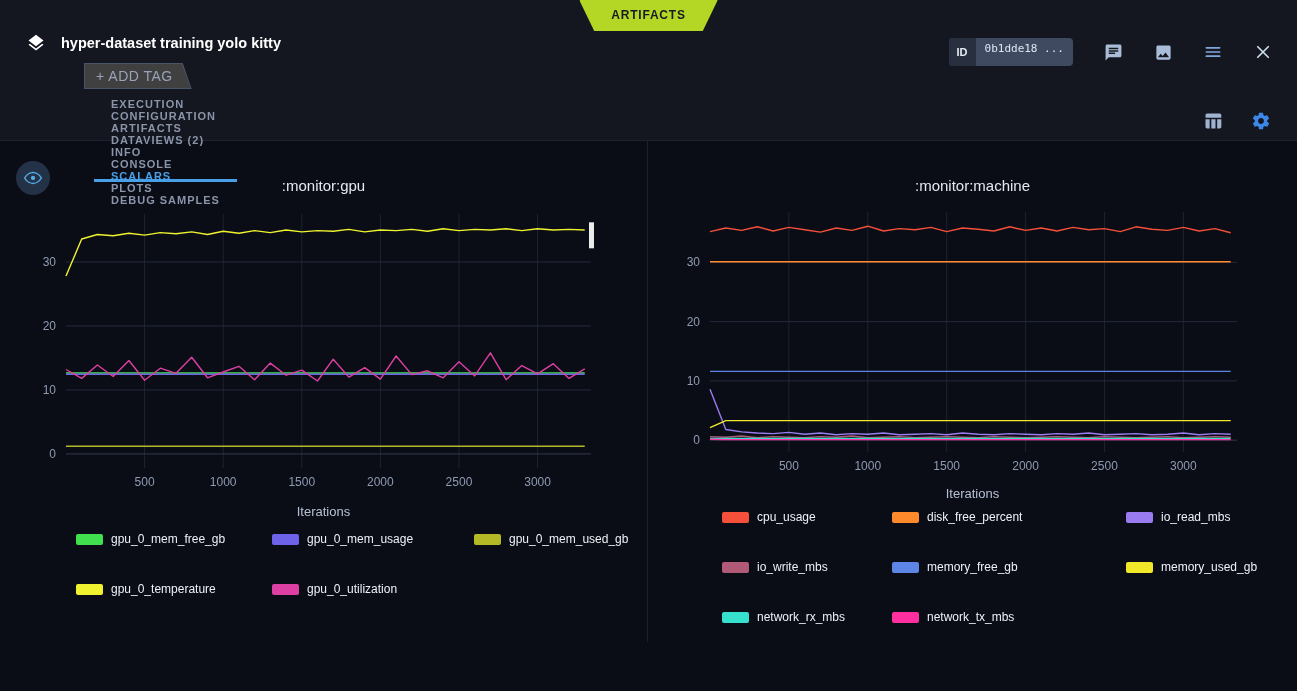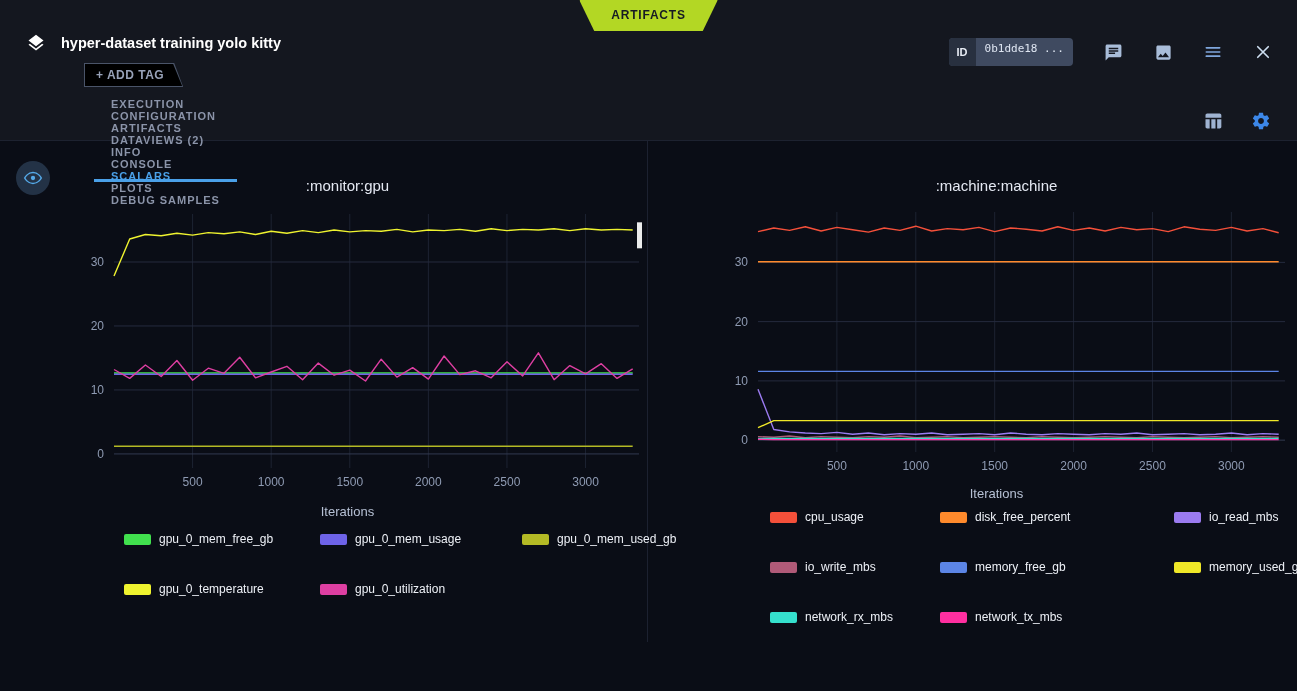--- a/index.html
+++ b/index.html
@@ -20,32 +20,32 @@
   .title-row { display:flex; align-items:center; gap:15px; padding:33px 0 0 26px; }
   .exp-title { font-size:14.5px; font-weight:bold; color:#fff; }
   .header-right { position:absolute; right:24px; top:38px; display:flex; align-items:center; gap:30px; }
   .id-pill { display:flex; align-items:stretch; background:#3f4a60; border-radius:4px; overflow:hidden; font-size:11px; cursor:pointer; }
   .id-key { padding:8px 8px; background:#28303f; font-weight:bold; color:#e8edf5; }
   .id-val { padding:4px 9px; font-family:"DejaVu Sans Mono", monospace; color:#dfe6f2; }
   .hicon { width:20px; height:20px; display:inline-flex; align-items:center; justify-content:center; cursor:pointer; }
   
   .tag-row { margin:10px 0 0 84px; }
   .add-tag { display:inline-block; background:#4a5468; clip-path:polygon(0 0,calc(100% - 9px) 0,100% 100%,0 100%); padding:1px; cursor:pointer; }
-  .add-tag-inner { display:block; background:#000000; clip-path:polygon(0 0,calc(100% - 9px) 0,100% 100%,0 100%); padding:4px 18px 4px 11px; font-size:12px; font-weight:bold; letter-spacing:.5px; color:#98a2b8; }
+  .add-tag-inner { display:block; background:#404040; clip-path:polygon(0 0,calc(100% - 9px) 0,100% 100%,0 100%); padding:4px 18px 4px 11px; font-size:14px; font-weight:normal; letter-spacing:.5px; color:#98a2b8; }
   
   .tabs-row { position:absolute; bottom:0; left:84px; display:flex; height:42px;flex-direction:column; }
   .tab { display:flex; align-items:center; padding:0 27px; font-size:11px; font-weight:bold; letter-spacing:1px; color:#8b94a9; cursor:pointer; position:relative; white-space:nowrap; }
   .tab.active { color:#4aa0e8; }
   .tab.active::after { content:""; position:absolute; left:10px; right:10px; bottom:0; height:3px; background:#4aa0e8; }
   .tabs-icons { position:absolute; right:26px; bottom:9px; display:flex; gap:28px; }
   
   .content { position:relative; height:550px; }
   .eye-btn { position:absolute; left:16px; top:20px; width:34px; height:34px; border-radius:50%; background:#233246; display:flex; align-items:center; justify-content:center; cursor:pointer; z-index:3; }
   .charts { display:flex; }
-  .panel { width:648px; padding-bottom:18px;padding-left:48px; }
+  .panel { width:648px; padding-bottom:18px; }
   .panel.left  { border-right:1px solid #1c2130; }
   .panel.right { width:649px; }
   .chart-title { text-align:center; font-size:15px; color:#e4e8f2; margin-top:36px; }
   svg.plot { display:block; margin-top:8px; }
   .x-label { text-align:center; font-size:13px; color:#b6c0d4; margin-top:2px; }
   .legend { display:grid; column-gap:26px; row-gap:7px; margin-top:13px; justify-content:start;gap:36px; }
   .legend.g1 { grid-template-columns:160px 166px auto; margin-left:76px; }
   .legend.g2 { grid-template-columns:134px 198px auto; margin-left:74px; margin-top:9px; }
   .legend-item { display:flex; align-items:center; gap:8px; font-size:12px; color:#eef1f7; cursor:pointer; white-space:nowrap; }
   .swatch { width:27px; height:11px; border-radius:2px; flex:0 0 auto; }
@@ -187,21 +187,21 @@
             <span>gpu_0_temperature</span>
           </div>
           <div class="legend-item">
             <span class="swatch" style="background: rgb(222, 63, 162);"></span>
             <span>gpu_0_utilization</span>
           </div>
         </div>
     </div>
 
     <div class="panel right">
-      <div class="chart-title">:machine:machine</div>
+      <div class="chart-title">:monitor:machine</div>
       <svg class="plot" width="649" height="282" viewBox="0 0 649 282">
           <line x1="140.89221556886227" y1="10" x2="140.89221556886227" y2="250" stroke="#1d2332" stroke-width="1"></line>
           <text x="140.89221556886227" y="268" text-anchor="middle" fill="#8f9bb3" font-size="12" font-family="Liberation Sans, sans-serif">500</text>
           <line x1="219.78443113772454" y1="10" x2="219.78443113772454" y2="250" stroke="#1d2332" stroke-width="1"></line>
           <text x="219.78443113772454" y="268" text-anchor="middle" fill="#8f9bb3" font-size="12" font-family="Liberation Sans, sans-serif">1000</text>
           <line x1="298.6766467065868" y1="10" x2="298.6766467065868" y2="250" stroke="#1d2332" stroke-width="1"></line>
           <text x="298.6766467065868" y="268" text-anchor="middle" fill="#8f9bb3" font-size="12" font-family="Liberation Sans, sans-serif">1500</text>
           <line x1="377.5688622754491" y1="10" x2="377.5688622754491" y2="250" stroke="#1d2332" stroke-width="1"></line>
           <text x="377.5688622754491" y="268" text-anchor="middle" fill="#8f9bb3" font-size="12" font-family="Liberation Sans, sans-serif">2000</text>
           <line x1="456.4610778443114" y1="10" x2="456.4610778443114" y2="250" stroke="#1d2332" stroke-width="1"></line>

